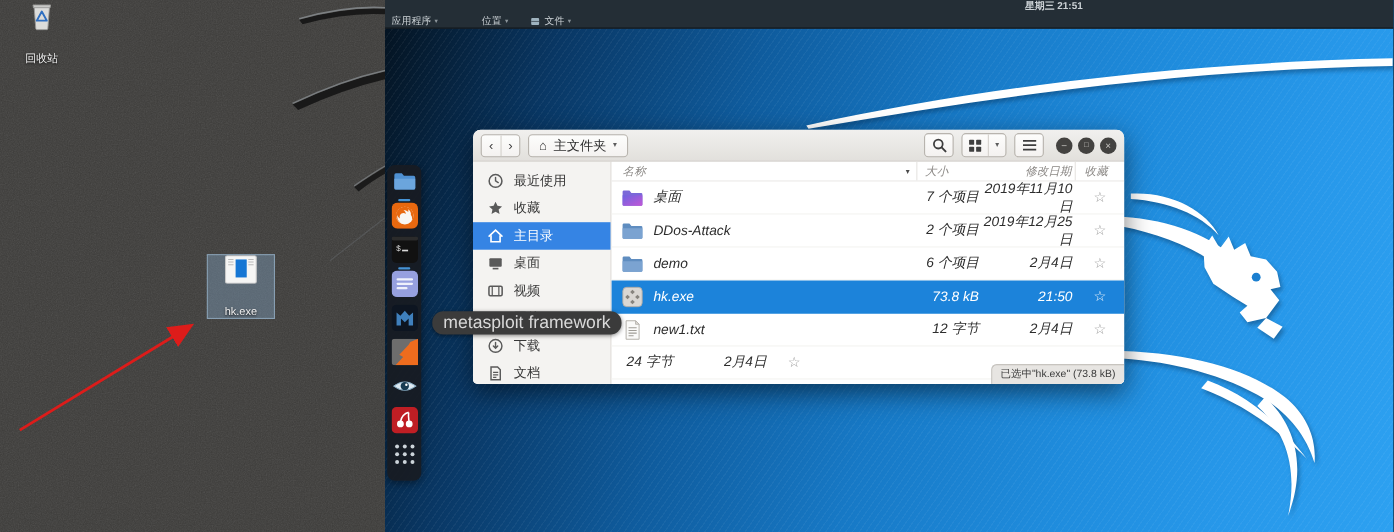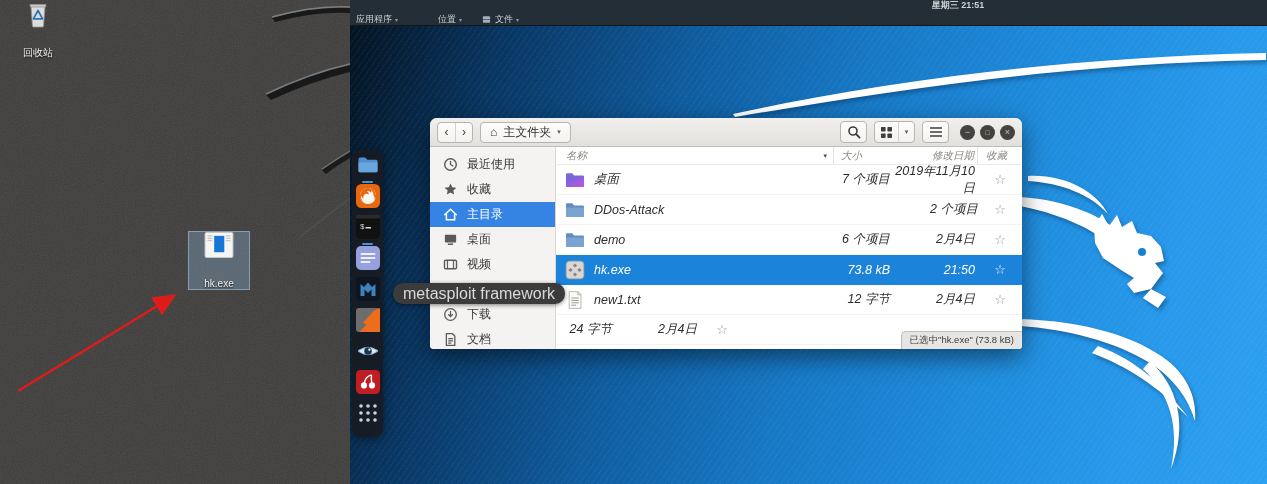--- a/index.html
+++ b/index.html
@@ -415,20 +415,21 @@
                 <div class="c-name">
                   <span class="ficon">
                     <svg width="20" height="18" viewBox="0 0 20 18">
                       <path d="M1 3.4 Q1 2.2 2.2 2.2 H7.2 L9 4.4 H17.8 Q19 4.4 19 5.6 V14.8 Q19 16 17.8 16 H2.2 Q1 16 1 14.8 Z" fill="#5f8dc0"></path>
                       <path d="M1 6.6 H19 V14.8 Q19 16 17.8 16 H2.2 Q1 16 1 14.8 Z" fill="#7ba3d1"></path>
                     </svg>
                   </span>
                   <span class="fname">DDos-Attack</span>
                 </div>
                 <div class="c-size">2 个项目</div>
+                <div class="c-date">2019年12月25日</div>
                 <div class="c-star">☆</div>
               </div>
               <div class="file-row">
                 <div class="c-name">
                   <span class="ficon">
                     <svg width="20" height="18" viewBox="0 0 20 18">
                       <path d="M1 3.4 Q1 2.2 2.2 2.2 H7.2 L9 4.4 H17.8 Q19 4.4 19 5.6 V14.8 Q19 16 17.8 16 H2.2 Q1 16 1 14.8 Z" fill="#5f8dc0"></path>
                       <path d="M1 6.6 H19 V14.8 Q19 16 17.8 16 H2.2 Q1 16 1 14.8 Z" fill="#7ba3d1"></path>
                     </svg>
                   </span>

